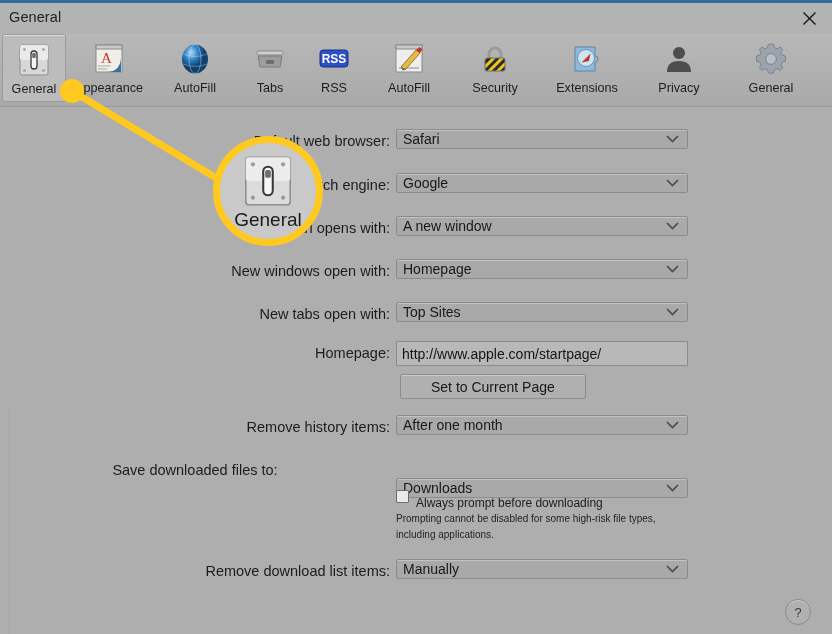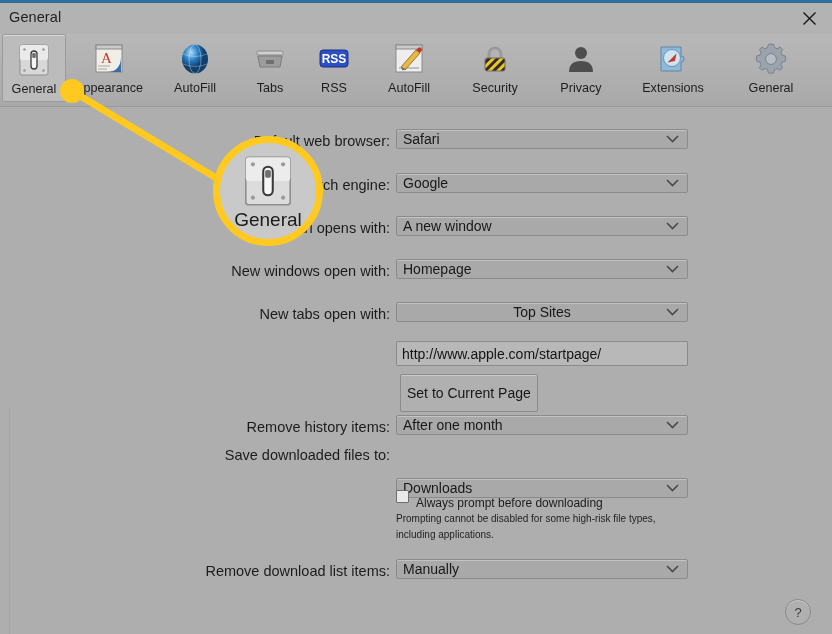--- a/index.html
+++ b/index.html
@@ -43,23 +43,23 @@
      background:#a9a9a9;border:1px solid #8b8b8b;border-radius:2px;
      display:flex;align-items:center;padding:0 6px;font-size:14px;color:#181818;
      box-shadow:inset 0 1px 0 rgba(255,255,255,.30);cursor:default;}
   .select .chev{position:absolute;right:8px;top:50%;transform:translateY(-50%);}
   .select .val{white-space:nowrap;overflow:hidden;}
 
   .textfield{position:absolute;left:396px;height:25px;width:292px;box-sizing:border-box;
      background:#b8b8b8;border:1px solid #8b8b8b;border-radius:1px;
      display:flex;align-items:center;padding:0 5px;font-size:14px;color:#141414;cursor:text;}
 
-  .pushbtn{position:absolute;left:400px;height:38px;box-sizing:border-box;
+  .pushbtn{position:absolute;left:400px;height:25px;box-sizing:border-box;
      background:#b0b0b0;border:1px solid #8b8b8b;border-radius:2px;
-     display:flex;align-items:center;justify-content:center;padding:0 6px;
+     display:flex;align-items:center;justify-content:center;padding:0 30px;
      font-size:14px;color:#171717;box-shadow:inset 0 1px 0 rgba(255,255,255,.35);cursor:default;}
 
   .checkrow{position:absolute;left:396px;display:flex;align-items:flex-start;}
   .cbox{width:13px;height:13px;box-sizing:border-box;background:#e9e9e9;border:1px solid #6d6d6d;
         border-radius:1px;margin-right:7px;margin-top:2px;cursor:default;}
   .checkrow .ctext{font-size:12px;color:#1c1c1c;white-space:nowrap;margin-top:8px;}
 
   .hint{position:absolute;left:396px;width:300px;font-size:10px;line-height:16px;color:#1f1f1f;}
 
   
@@ -186,42 +186,42 @@
               <rect width="6" height="6" fill="#f0c420"></rect>
                   <rect width="3" height="6" fill="#2b2b2b"></rect>
                 </pattern>
               </defs>
             <rect x="7" y="16" width="20" height="13" rx="2" fill="url(#hz)" stroke="#6e6e6e"></rect>
           </svg>
         </span>
         <span class="lbl">Security</span>
       </div>
 
-      <div class="tab w-wide">
-        <span class="glyph">
-          <svg width="34" height="34" viewBox="0 0 34 34">
-            <circle cx="17" cy="11" r="6" fill="#4d4d4d"></circle>
-            <path d="M5 30 q0 -11 12 -11 q12 0 12 11 Z" fill="#4d4d4d"></path>
-          </svg>
-        </span>
-        <span class="lbl">Privacy</span>
-      </div>
-
       <div class="tab w-xwide">
         <span class="glyph">
           <svg width="34" height="34" viewBox="0 0 34 34">
             <path d="M5 5 h10 a3 3 0 0 1 0 0 h10 v9 a3 3 0 0 1 0 6 v9 H5 Z" fill="#8fb9d9" stroke="#5f86a6"></path>
             <circle cx="16" cy="16" r="8.5" fill="#cfe4f1" stroke="#6b93b3"></circle>
             <path d="M11.5 20.5 L19 13 L20.5 11.5 L19 19 Z" fill="#c0392b"></path>
             <path d="M20.5 11.5 L13 19 L11.5 20.5 L19 13 Z" fill="#e8e8e8"></path>
           </svg>
         </span>
         <span class="lbl">Extensions</span>
       </div>
 
+      <div class="tab w-wide">
+        <span class="glyph">
+          <svg width="34" height="34" viewBox="0 0 34 34">
+            <circle cx="17" cy="11" r="6" fill="#4d4d4d"></circle>
+            <path d="M5 30 q0 -11 12 -11 q12 0 12 11 Z" fill="#4d4d4d"></path>
+          </svg>
+        </span>
+        <span class="lbl">Privacy</span>
+      </div>
+
       <div class="tab w-xwide">
         <span class="glyph">
           <svg width="34" height="34" viewBox="0 0 34 34">
             <g fill="#9ba3ad" stroke="#7b828b">
               <path d="M17 2 l2.6 .35 1 3.3 2.6 1.1 2.9-1.7 2.5 2.5 -1.7 2.9 1.1 2.6 3.3 1 .35 2.6 -.35 2.6 -3.3 1 -1.1 2.6 1.7 2.9 -2.5 2.5 -2.9-1.7 -2.6 1.1 -1 3.3 -2.6 .35 -2.6-.35 -1-3.3 -2.6-1.1 -2.9 1.7 -2.5-2.5 1.7-2.9 -1.1-2.6 -3.3-1 -.35-2.6 .35-2.6 3.3-1 1.1-2.6 -1.7-2.9 2.5-2.5 2.9 1.7 2.6-1.1 1-3.3 Z"></path>
             </g>
             <circle cx="17" cy="17" r="5.4" fill="#b8bec6" stroke="#7b828b"></circle>
           </svg>
         </span>
         <span class="lbl">General</span>
@@ -259,44 +259,45 @@
 
     <div class="labwrap" style="top:156px;">New windows open with:</div>
     <div class="select" style="top:152px;">
       <span class="val">Homepage</span>
       <svg class="chev" width="13" height="8" viewBox="0 0 13 8">
         <path d="M1 1 L6.5 6.5 L12 1" fill="none" stroke="#4a4a4a" stroke-width="1.6"></path>
       </svg>
     </div>
 
     <div class="labwrap" style="top:199px;">New tabs open with:</div>
-    <div class="select" style="top:195px;justify-content:center;">
+    <div class="select" style="top:195px;">
       <span class="val">Top Sites</span>
       <svg class="chev" width="13" height="8" viewBox="0 0 13 8">
         <path d="M1 1 L6.5 6.5 L12 1" fill="none" stroke="#4a4a4a" stroke-width="1.6"></path>
       </svg>
     </div>
 
+    <div class="labwrap" style="top:238px;">Homepage:</div>
     <div class="textfield" style="top:234px;">
       <span>http://www.apple.com/startpage/</span>
     </div>
 
     <div class="pushbtn" style="top:267px;">
       <span>Set to Current Page</span>
     </div>
 
     <div class="labwrap" style="top:312px;">Remove history items:</div>
     <div class="select" style="top:308px;">
       <span class="val">After one month</span>
       <svg class="chev" width="13" height="8" viewBox="0 0 13 8">
         <path d="M1 1 L6.5 6.5 L12 1" fill="none" stroke="#4a4a4a" stroke-width="1.6"></path>
       </svg>
     </div>
 
-    <div class="labwrap" style="top:340px;">Save downloaded files to:</div>
+    <div class="labwrap" style="top:355px;text-align:center;">Save downloaded files to:</div>
     <div class="select" style="top:371px;">
       <span class="val">Downloads</span>
       <svg class="chev" width="13" height="8" viewBox="0 0 13 8">
         <path d="M1 1 L6.5 6.5 L12 1" fill="none" stroke="#4a4a4a" stroke-width="1.6"></path>
       </svg>
     </div>
 
     <div class="checkrow" style="top:381px;">
       <span class="cbox"></span>
       <span class="ctext">Always prompt before downloading</span>

